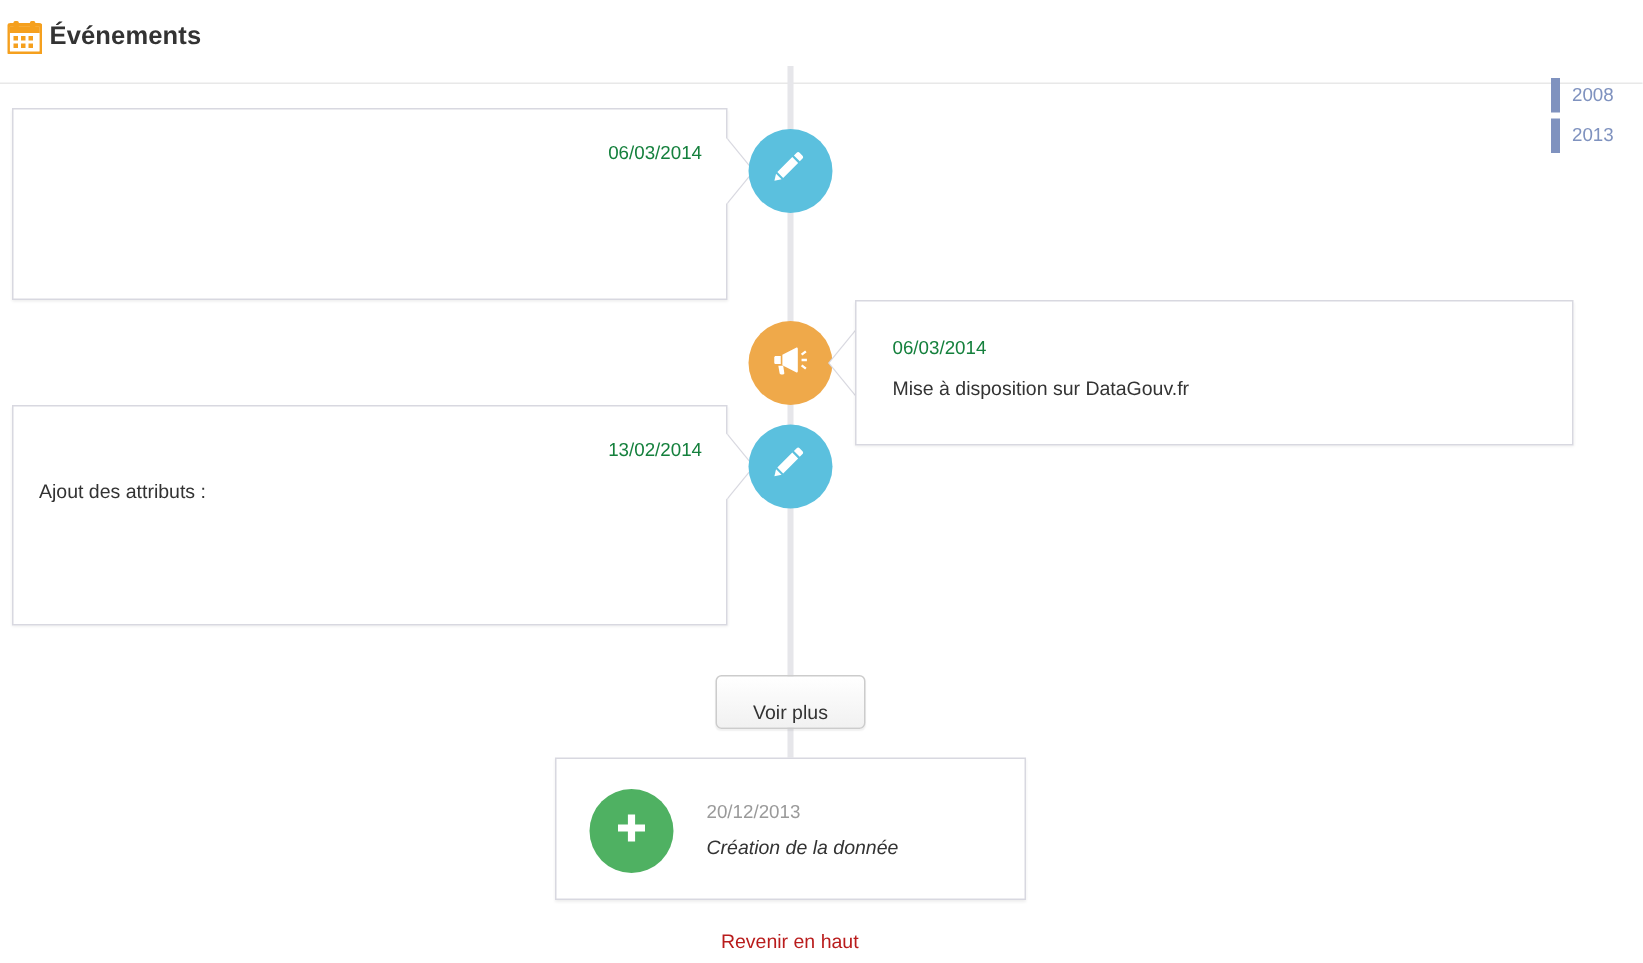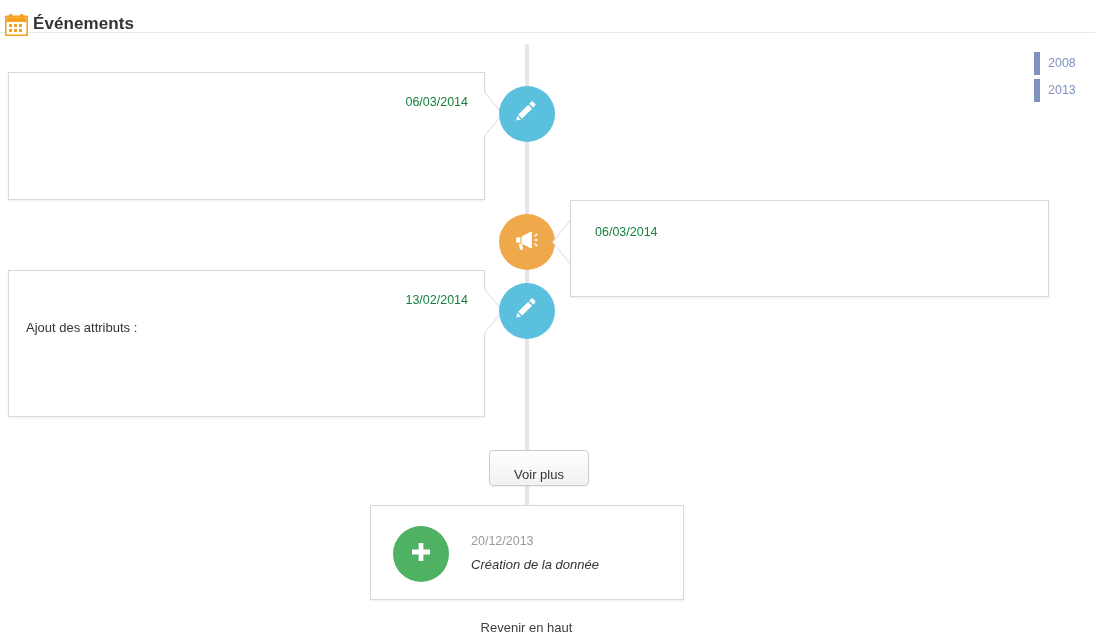--- a/index.html
+++ b/index.html
@@ -8,21 +8,21 @@
     width: 1095px; height: 642px;
     background: #ffffff;
     font-family: "Liberation Sans", sans-serif;
     overflow: hidden;
   }
 
   
   .page-header {
     position: absolute;
     left: 0; top: 0;
-    width: 1095px; height: 33px;
+    width: 1095px; height: 56px;
     border-bottom: 1px solid #e8e8e8;
   }
   .cal-icon {
     position: absolute;
     left: 5px; top: 14px;
     width: 23px; height: 22px;
   }
   .page-title {
     position: absolute;
     left: 33px; top: 14px;
@@ -124,21 +124,21 @@
     align-items: center;
     justify-content: center;
   }
   .node-blue   { background: #5bc0de; }
   .node-orange { background: #efa94a; }
   .node-green  { background: #4fb162; }
 
   
   .more-btn {
     position: absolute;
-    left: 489px; top: 450px;
+    left: 477px; top: 450px;
     width: 100px; height: 36px;
     border: 1px solid #cccccc;
     border-radius: 4px;
     background: linear-gradient(to bottom, #ffffff 0%, #f1f1f1 100%);
     box-shadow: 0 1px 1px rgba(0,0,0,0.06);
     font-family: "Liberation Sans", sans-serif;
     font-size: 13px;
     color: #333333;
     cursor: pointer;
     padding: 16px;
@@ -168,21 +168,21 @@
     font-style: italic;
   }
 
   
   .top-link {
     position: absolute;
     left: 0; top: 620px;
     width: 1053px;
     text-align: center;
     font-size: 13px;
-    color: #404040;
+    color: #b91c1c;
     text-decoration: none;
     cursor: pointer;
   }
 </style>
 </head>
 <body>
 
 <div class="page-header">
   <span class="cal-icon">
     <svg width="23" height="22" viewBox="0 0 23 22">
@@ -241,20 +241,21 @@
       <path d="M18.4 8.2l2.6-2.1.9 1.1-2.6 2.1-.9-1.1zM18.8 11.3h3.3v1.4h-3.3v-1.4zM18.4 15.8l.9-1.1 2.6 2.1-.9 1.1-2.6-2.1z"></path>
     </svg>
   </span>
 </div>
 
 <span class="ptr ptr-l-out" style="left:552px; top:220px;"></span>
 <span class="ptr ptr-l-in" style="left:553px; top:220px;"></span>
 
 <div class="ev-box" style="left:570px; top:200px; width:479px; height:97px;">
   <div class="ev-date" style="position:absolute; left:24px; top:24px;">06/03/2014</div>
+  <div class="ev-text" style="position:absolute; left:24px; top:48px; width:430px;">Mise à disposition sur DataGouv.fr</div>
 </div>
 
 <div class="ev-box" style="left:8px; top:270px; width:477px; height:147px;">
   <div class="ev-date" style="position:absolute; right:16px; top:22px;text-align:center;">13/02/2014</div>
   <div class="ev-text" style="position:absolute; left:17px; top:47px; width:445px;">Ajout des attributs :</div>
 </div>
 <span class="ptr ptr-r-out" style="left:485px; top:289px;"></span>
 <span class="ptr ptr-r-in" style="left:484px; top:289px;"></span>
 
 <div class="node node-blue" style="left:499px; top:283px;">

